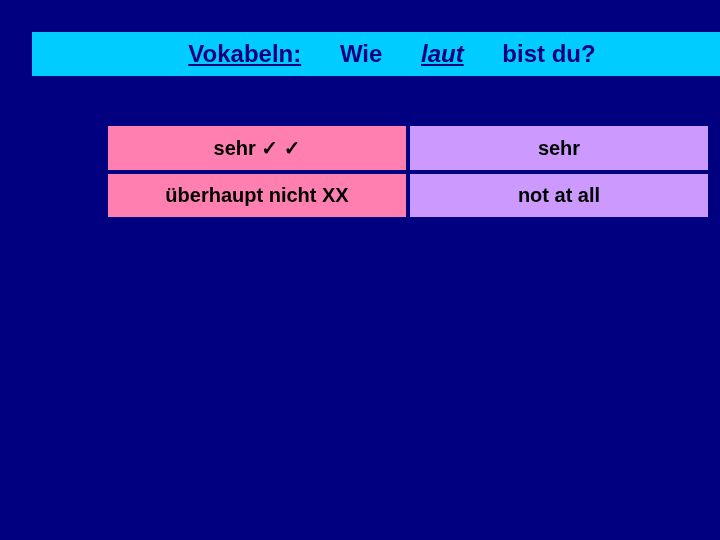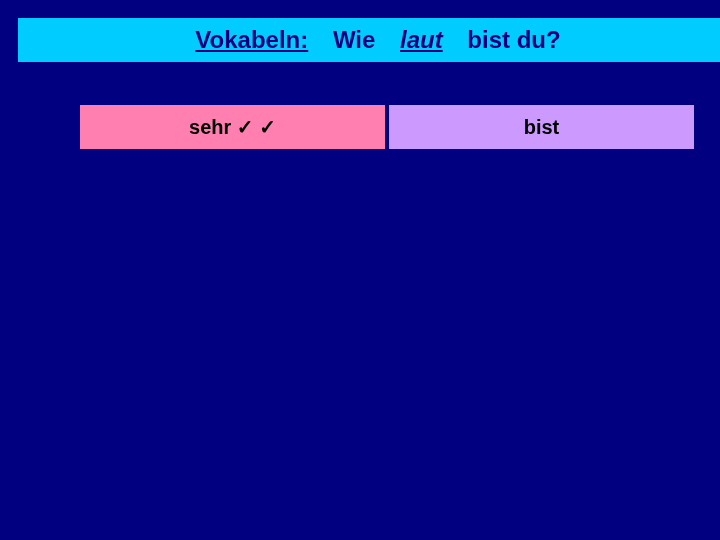--- a/index.html
+++ b/index.html
@@ -1,15 +1,15 @@
 <!DOCTYPE html>
 <html><head>
   <meta charset="utf-8">
   <style>
-    * { margin: 9px; padding: 0; box-sizing: border-box; }
+    * { margin: 16px; padding: 0; box-sizing: border-box; }
 
     body {
       width: 720px;
       height: 540px;
       background-color: #000080;
       font-family: Arial, sans-serif;
       overflow: hidden;
     }
 
     .title-bar {
@@ -78,17 +78,21 @@
     <span class="italic-underline">laut</span>
     <span> bist du?</span>
   </span>
 </div>
 
 <div class="content-area">
   <table class="vocab-table">
     <tbody id="table-body">
     <tr>
           <td class="left-pink">sehr ✓ ✓</td>
-          <td class="right-lavender">bist</td>
+          <td class="right-lavender">sehr</td>
+        </tr>
+        <tr>
+          <td class="left-pink">überhaupt nicht XX</td>
+          <td class="right-lavender">not at all</td>
         </tr>
       </tbody>
   </table>
 </div>
 
 </body></html>

